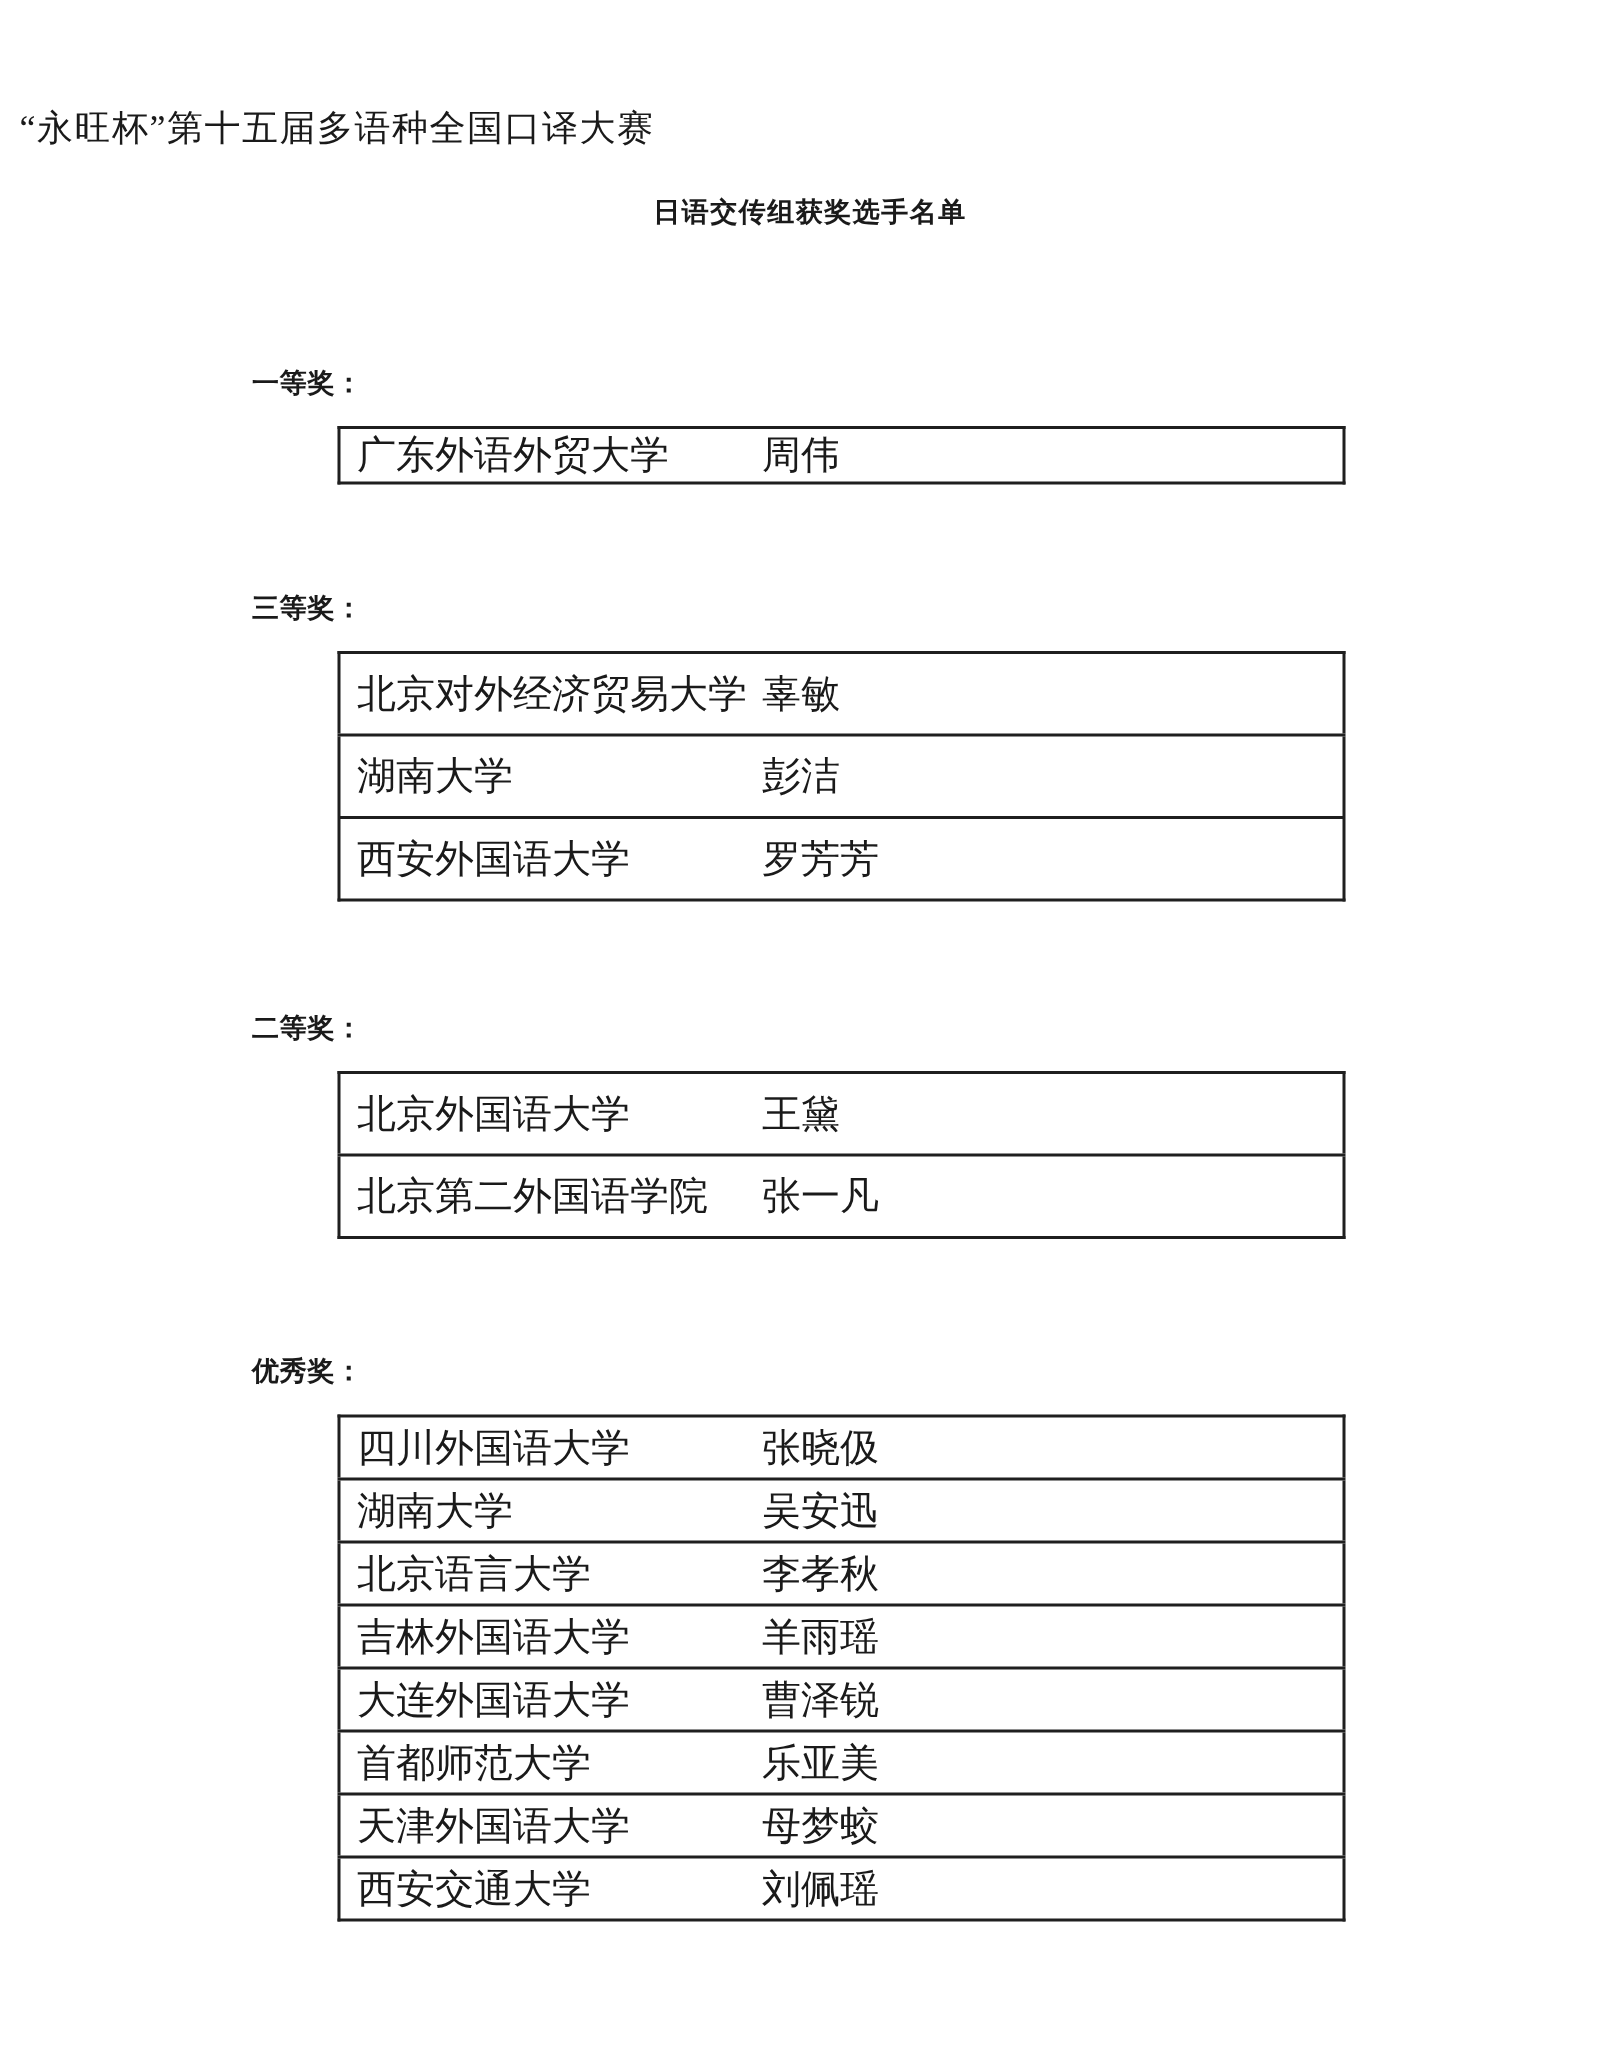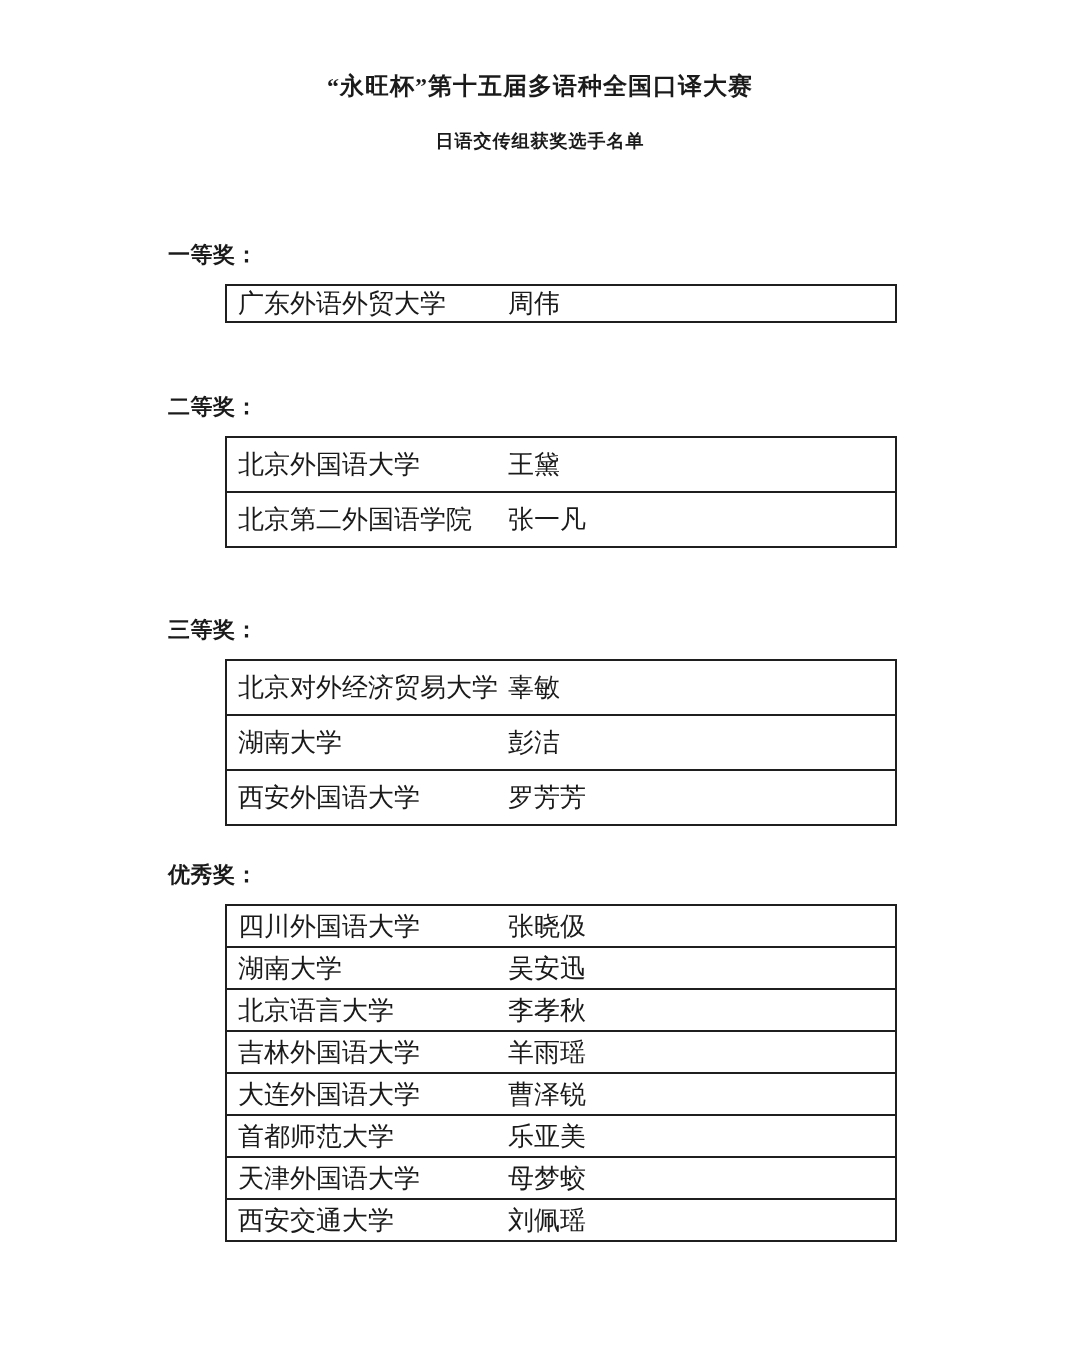--- a/index.html
+++ b/index.html
@@ -18,40 +18,41 @@
     background: var(--bg);
     overflow: hidden;
     font-family: "Liberation Serif", "DejaVu Serif", serif;
     color: var(--text);
     padding-top: 72px;
   }
   .doc-title {
     margin: 0;
     font-size: 24px;
     line-height: 28px;
-    font-weight: 700;
-    text-align: center;
+    font-weight: 400;
+    text-align: left;
     letter-spacing: 1px;
+    padding-left: 13px;
   }
   .doc-subtitle {
     margin: 27px 0 0 0;
     font-size: 18px;
     line-height: 28px;
     font-weight: 700;
     text-align: center;
     letter-spacing: 1px;
   }
   .award-section { margin: 0; }
   .award-section.s0 { margin-top: 88px; }
   .award-section.s1 { margin-top: 72px; }
   .award-section.s2 { margin-top: 70px; }
-  .award-section.s3 { margin-top: 37px; }
+  .award-section.s3 { margin-top: 76px; }
   .section-label {
     margin: 0 0 0 168px;
-    font-size: 22px;
+    font-size: 18px;
     line-height: 24px;
     font-weight: 700;
     letter-spacing: 0.5px;
   }
   .award-table {
     margin: 17px 0 0 225px;
     width: 672px;
     border-collapse: collapse;
     table-layout: fixed;
     border: 2px solid var(--border);
@@ -89,54 +90,54 @@
     <table class="award-table">
       <tbody>
   <tr>
     <td class="school-cell">广东外语外贸大学</td>
     <td class="name-cell">周伟</td>
   </tr>
 </tbody>
     </table>
   </section>
 
-  <section class="award-section s1">
-    <div class="section-label">二等奖：</div>
-    <table class="award-table">
-      <tbody>
-  <tr>
-    <td class="school-cell">北京外国语大学</td>
-    <td class="name-cell">王黛</td>
-  </tr>
-
-  <tr>
-    <td class="school-cell">北京第二外国语学院</td>
-    <td class="name-cell">张一凡</td>
-  </tr>
-</tbody>
-    </table>
-  </section>
-
   <section class="award-section s2">
     <div class="section-label">三等奖：</div>
     <table class="award-table">
       <tbody>
   <tr>
     <td class="school-cell">北京对外经济贸易大学</td>
     <td class="name-cell">辜敏</td>
   </tr>
 
   <tr>
     <td class="school-cell">湖南大学</td>
     <td class="name-cell">彭洁</td>
   </tr>
 
   <tr>
     <td class="school-cell">西安外国语大学</td>
     <td class="name-cell">罗芳芳</td>
+  </tr>
+</tbody>
+    </table>
+  </section>
+
+  <section class="award-section s1">
+    <div class="section-label">二等奖：</div>
+    <table class="award-table">
+      <tbody>
+  <tr>
+    <td class="school-cell">北京外国语大学</td>
+    <td class="name-cell">王黛</td>
+  </tr>
+
+  <tr>
+    <td class="school-cell">北京第二外国语学院</td>
+    <td class="name-cell">张一凡</td>
   </tr>
 </tbody>
     </table>
   </section>
 
   <section class="award-section s3">
     <div class="section-label">优秀奖：</div>
     <table class="award-table">
       <tbody>
 

